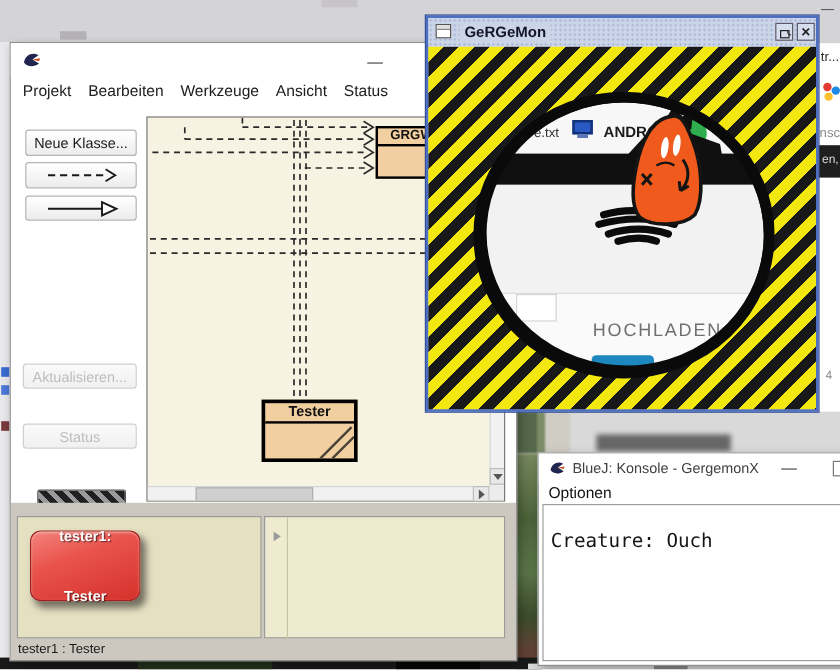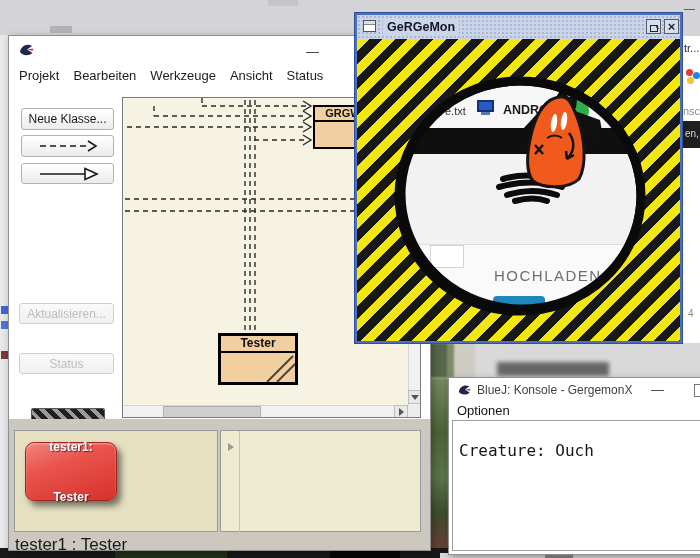--- a/index.html
+++ b/index.html
@@ -194,21 +194,21 @@
         <span>tester1:</span>
         <span>Tester</span>
       </div>
     </div>
 
     <div class="abs codepad" style="left:211px;top:394px;width:201px;height:102px;">
       <div class="abs" style="left:7px;top:12px;width:0;height:0;border-top:4px solid transparent;border-bottom:4px solid transparent;border-left:6px solid #9a9a9a;"></div>
       <div class="abs" style="left:18px;top:0;width:1px;height:102px;background:#c9c5a9;"></div>
     </div>
 
-    <span class="abs" style="left:6px;top:499px;font-size:17px;color:#1a1a1a;">tester1 : Tester</span>
+    <span class="abs" style="left:6px;top:499px;font-size:11px;color:#1a1a1a;">tester1 : Tester</span>
   </div>
 
   <div class="abs win" style="left:448px;top:377px;width:260px;height:176px;z-index:20;">
     <div class="titlebar" style="height:24px;">
       <svg class="abs" style="left:8px;top:5px;" width="15" height="14" viewBox="0 0 17 16">
         <path d="M2,10 C3,4 9,1 14,4 L9,7.5 L14.5,11 C10,14.5 4,13.5 2,10 Z" fill="#20264f"></path>
         <path d="M9,7.5 L15.5,6.5 L14.5,9 Z" fill="#c8491f"></path>
       </svg>
       <span class="title-text" style="left:28px;top:5px;font-size:12px;">BlueJ: Konsole - GergemonX</span>
       <span class="abs dash" style="left:202px;top:4px;">—</span>

